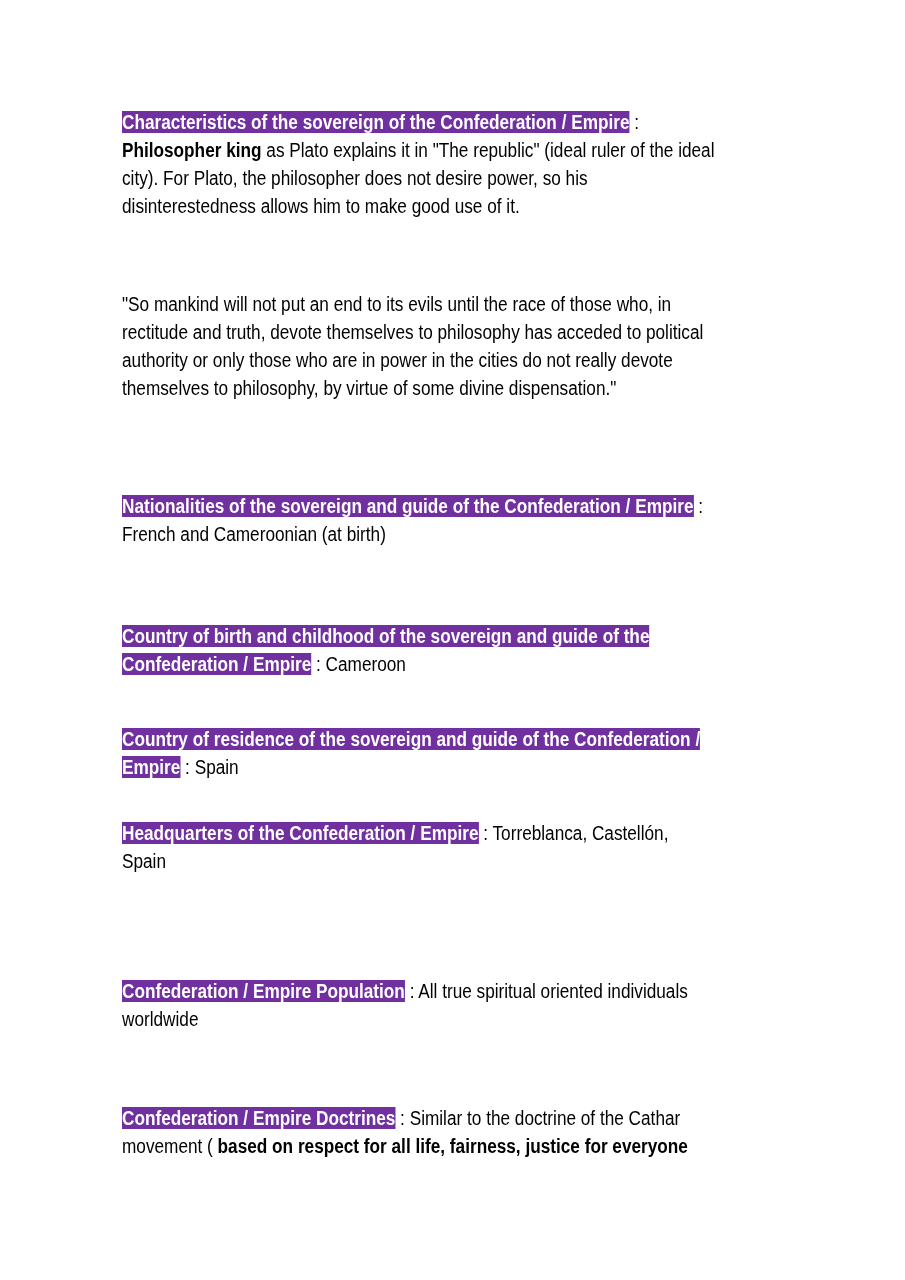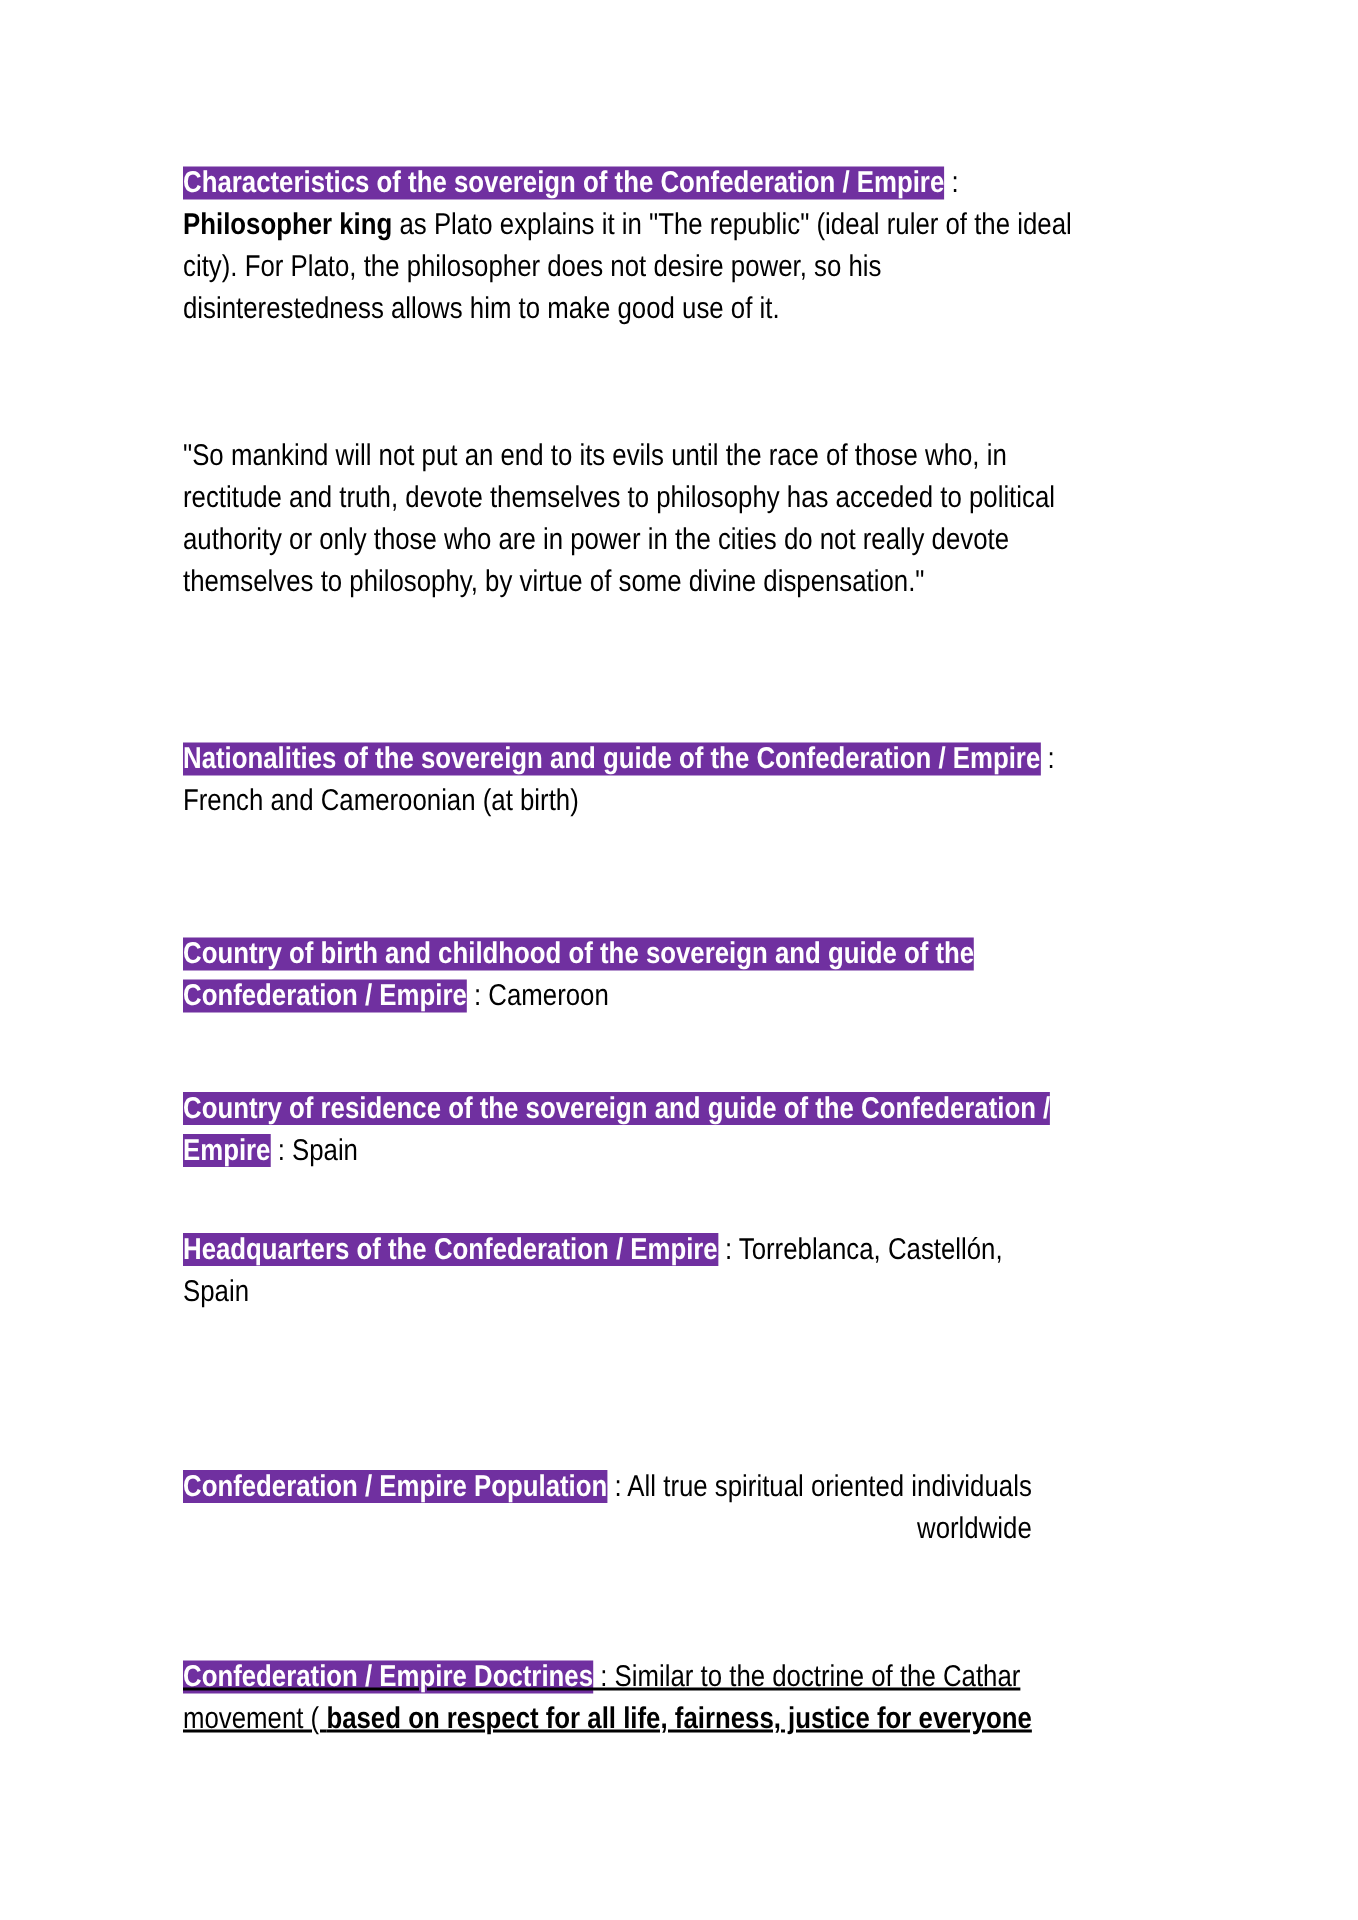--- a/index.html
+++ b/index.html
@@ -50,23 +50,23 @@
   <div class="block" style="top:617px;">
     <span class="line"><span class="hl" style="background: rgb(112, 48, 160);">Country of residence of the sovereign and guide of the Confederation /</span></span>
     <span class="line"><span class="hl" style="background: rgb(112, 48, 160);">Empire</span><span> : Spain</span></span>
   </div>
 
   <div class="block" style="top:711px;">
     <span class="line"><span class="hl" style="background: rgb(112, 48, 160);">Headquarters of the Confederation / Empire</span><span> : Torreblanca, Castellón,</span></span>
     <span class="line">Spain</span>
   </div>
 
-  <div class="block" style="top:869px;text-align:right;">
+  <div class="block" style="top:869px;">
     <span class="line"><span class="hl" style="background: rgb(112, 48, 160);">Confederation / Empire Population</span><span> : All true spiritual oriented individuals</span></span>
     <span class="line">worldwide</span>
   </div>
 
-  <div class="block" style="top:996px;text-decoration:underline;">
+  <div class="block" style="top:996px;">
     <span class="line"><span class="hl" style="background: rgb(112, 48, 160);">Confederation / Empire Doctrines</span><span> : Similar to the doctrine of the Cathar</span></span>
     <span class="line"><span>movement ( </span><span class="b">based on respect for all life, fairness, justice for everyone</span></span>
   </div>
 
 </div>
 
 </body></html>

